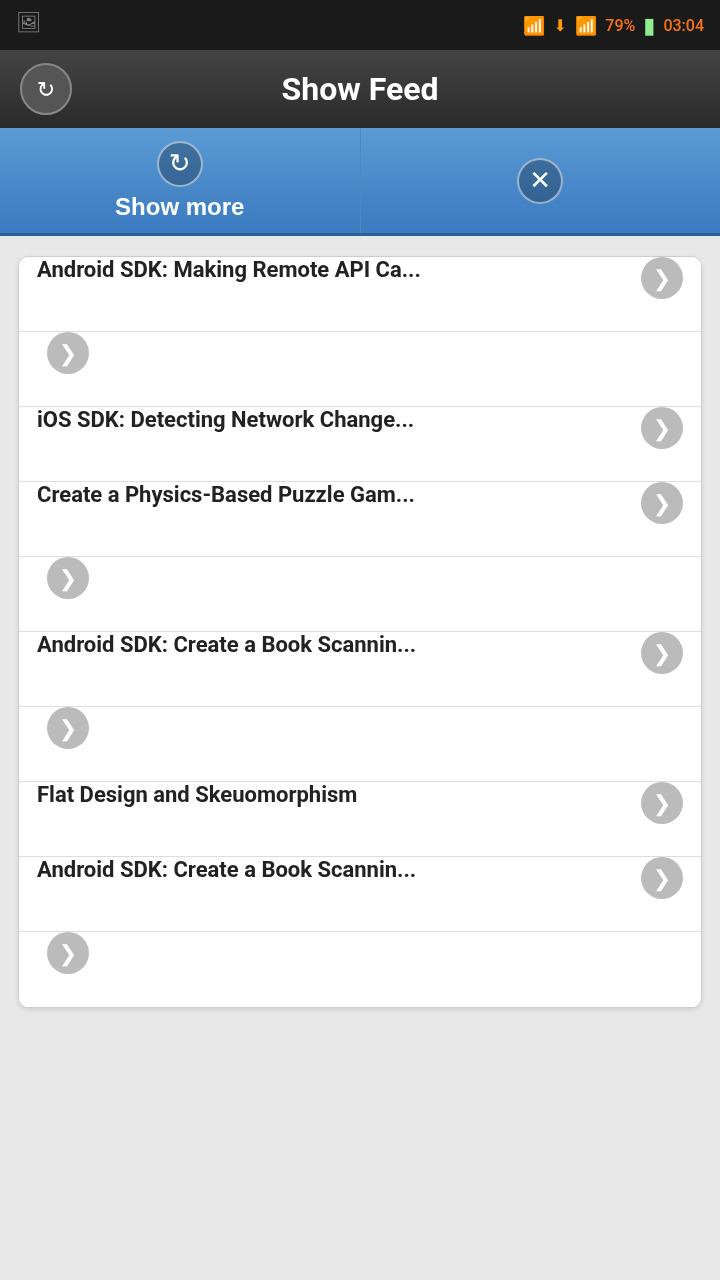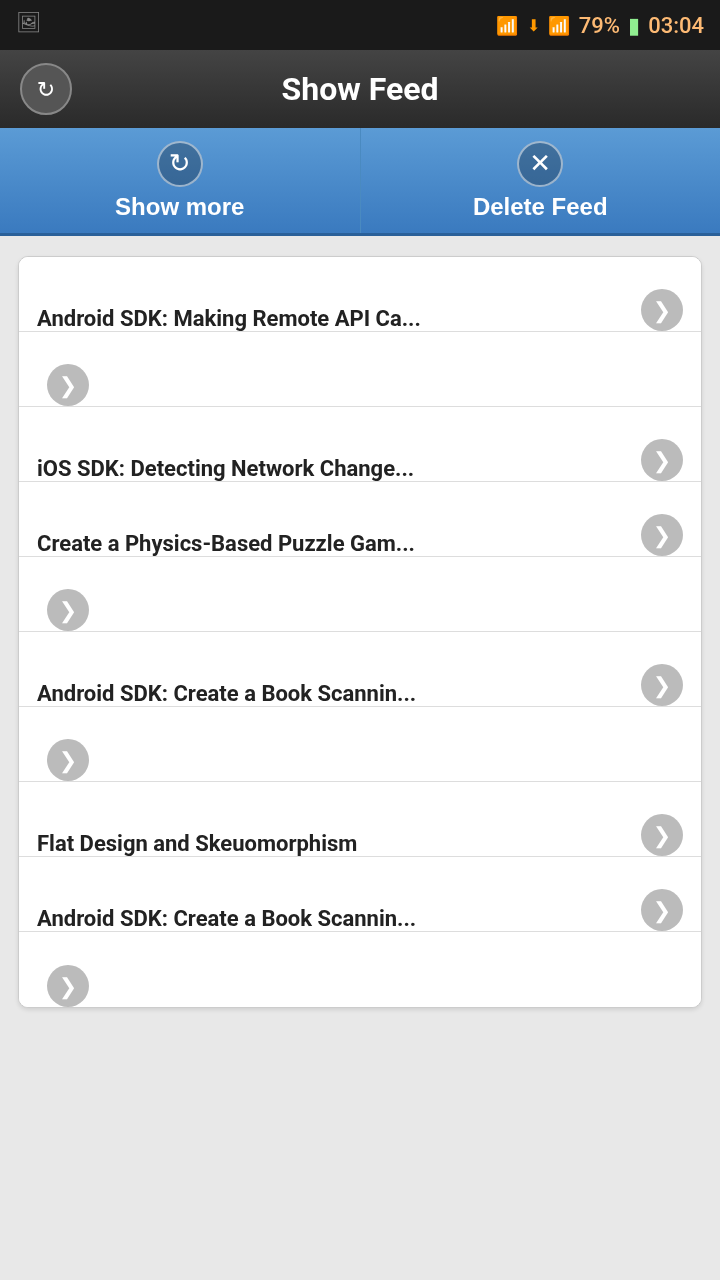--- a/index.html
+++ b/index.html
@@ -24,22 +24,22 @@
       padding: 0 16px;
       gap: 8px;
     }
 
     .status-icon {
       color: white;
       font-size: 18px;
     }
 
     .status-text {
-      color: #fdba74;
-      font-size: 22px;
+      color: #f97316;
+      font-size: 16px;
       font-weight: 500;
     }
 
     .battery-icon {
       color: #90ee90;
       font-size: 22px;
     }
 
     .status-left {
       position: absolute;
@@ -140,21 +140,21 @@
     #feed-list {
       background: white;
       border-radius: 10px;
       border: 1px solid #ccc;
       overflow: hidden;
       box-shadow: 0 2px 4px rgba(0,0,0,0.1);
     }
 
     .feed-item {
       display: flex;
-      align-items: flex-end;
+      align-items: flex-start;
       padding: 0 18px;
       height: 75px;
       border-bottom: 1px solid #ddd;
       cursor: pointer;
       background: white;
     }
 
     .feed-item:last-child {
       border-bottom: none;
     }
@@ -205,21 +205,20 @@
   <div id="title-text">Show Feed</div>
 </div>
 
 <div id="action-bar">
   <button class="action-btn">
     <div class="action-btn-icon">↻</div>
     <span class="action-btn-label">Show more</span>
   </button>
   <button class="action-btn">
     <div class="action-btn-icon">✕</div>
-    <span class="action-btn-label">Delete Feed</span>
   </button>
 </div>
 
 <div id="content">
   <div id="feed-list">
   <div class="feed-item">
         <span class="feed-item-title">Android SDK: Making Remote API Ca...</span>
         <div class="feed-item-arrow">❯</div>
       </div>
       <div class="feed-item">

